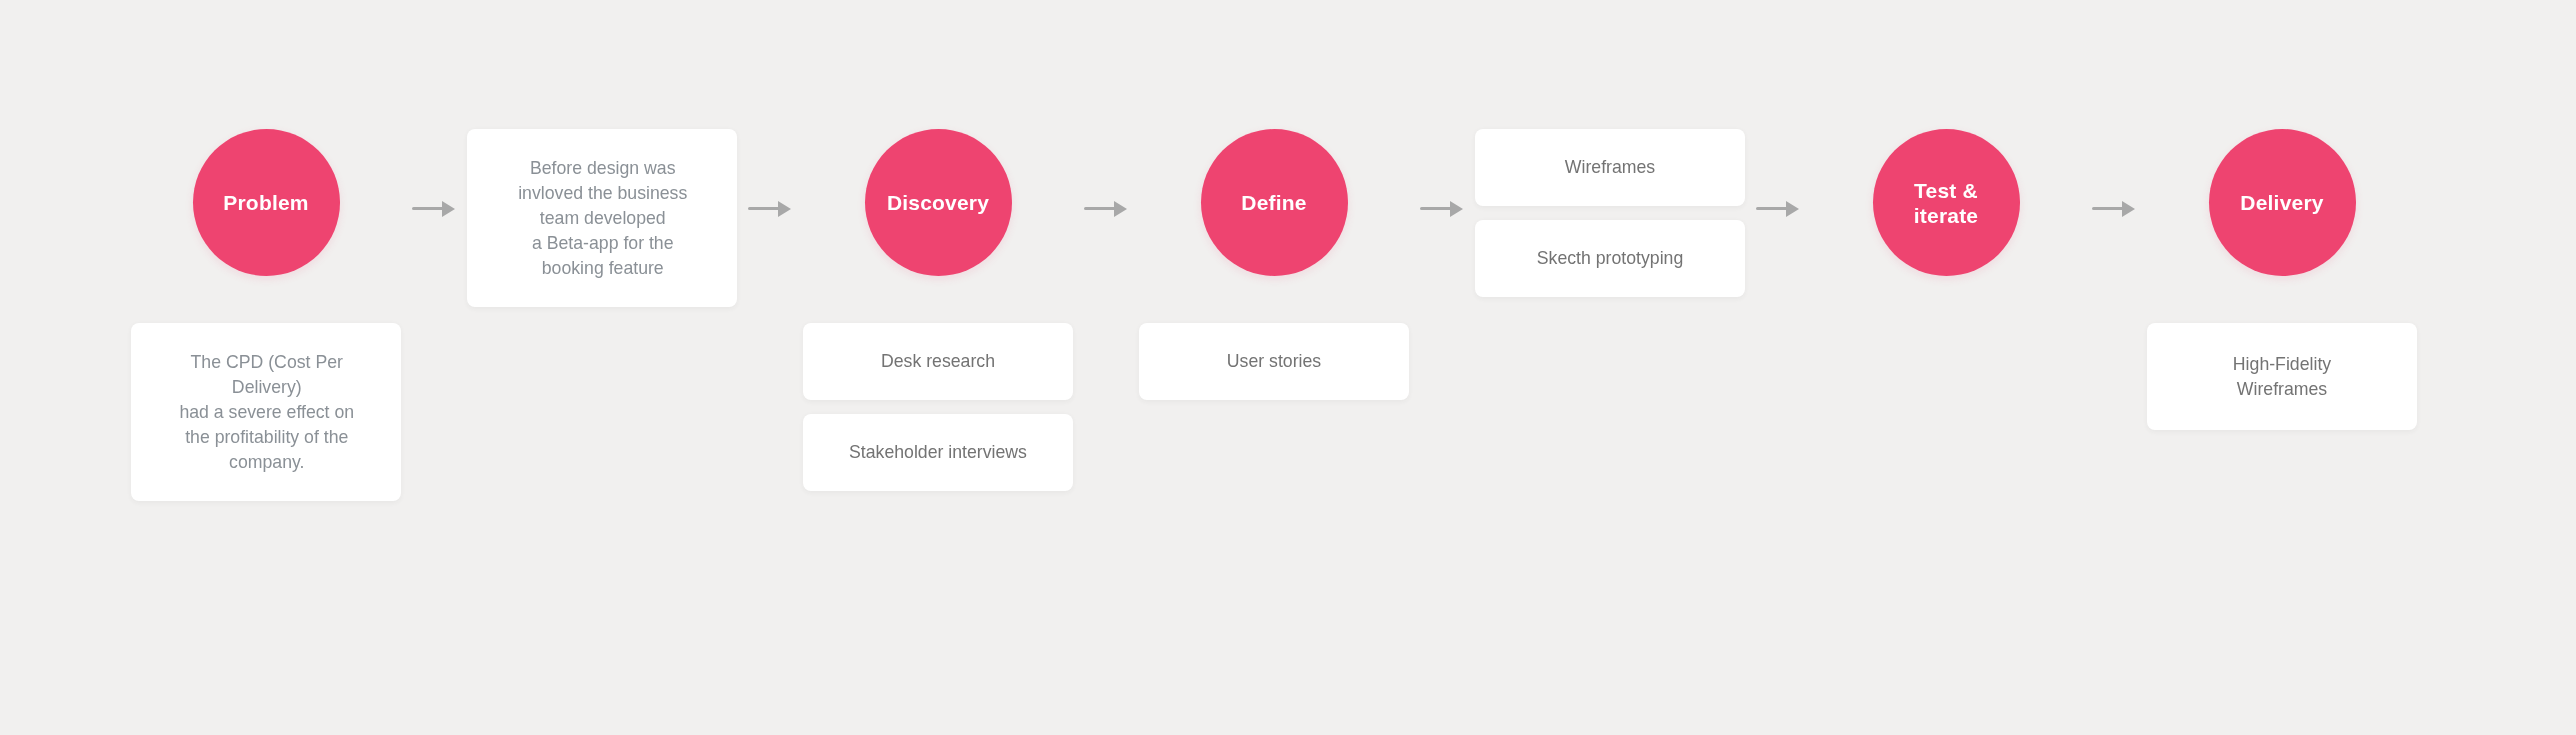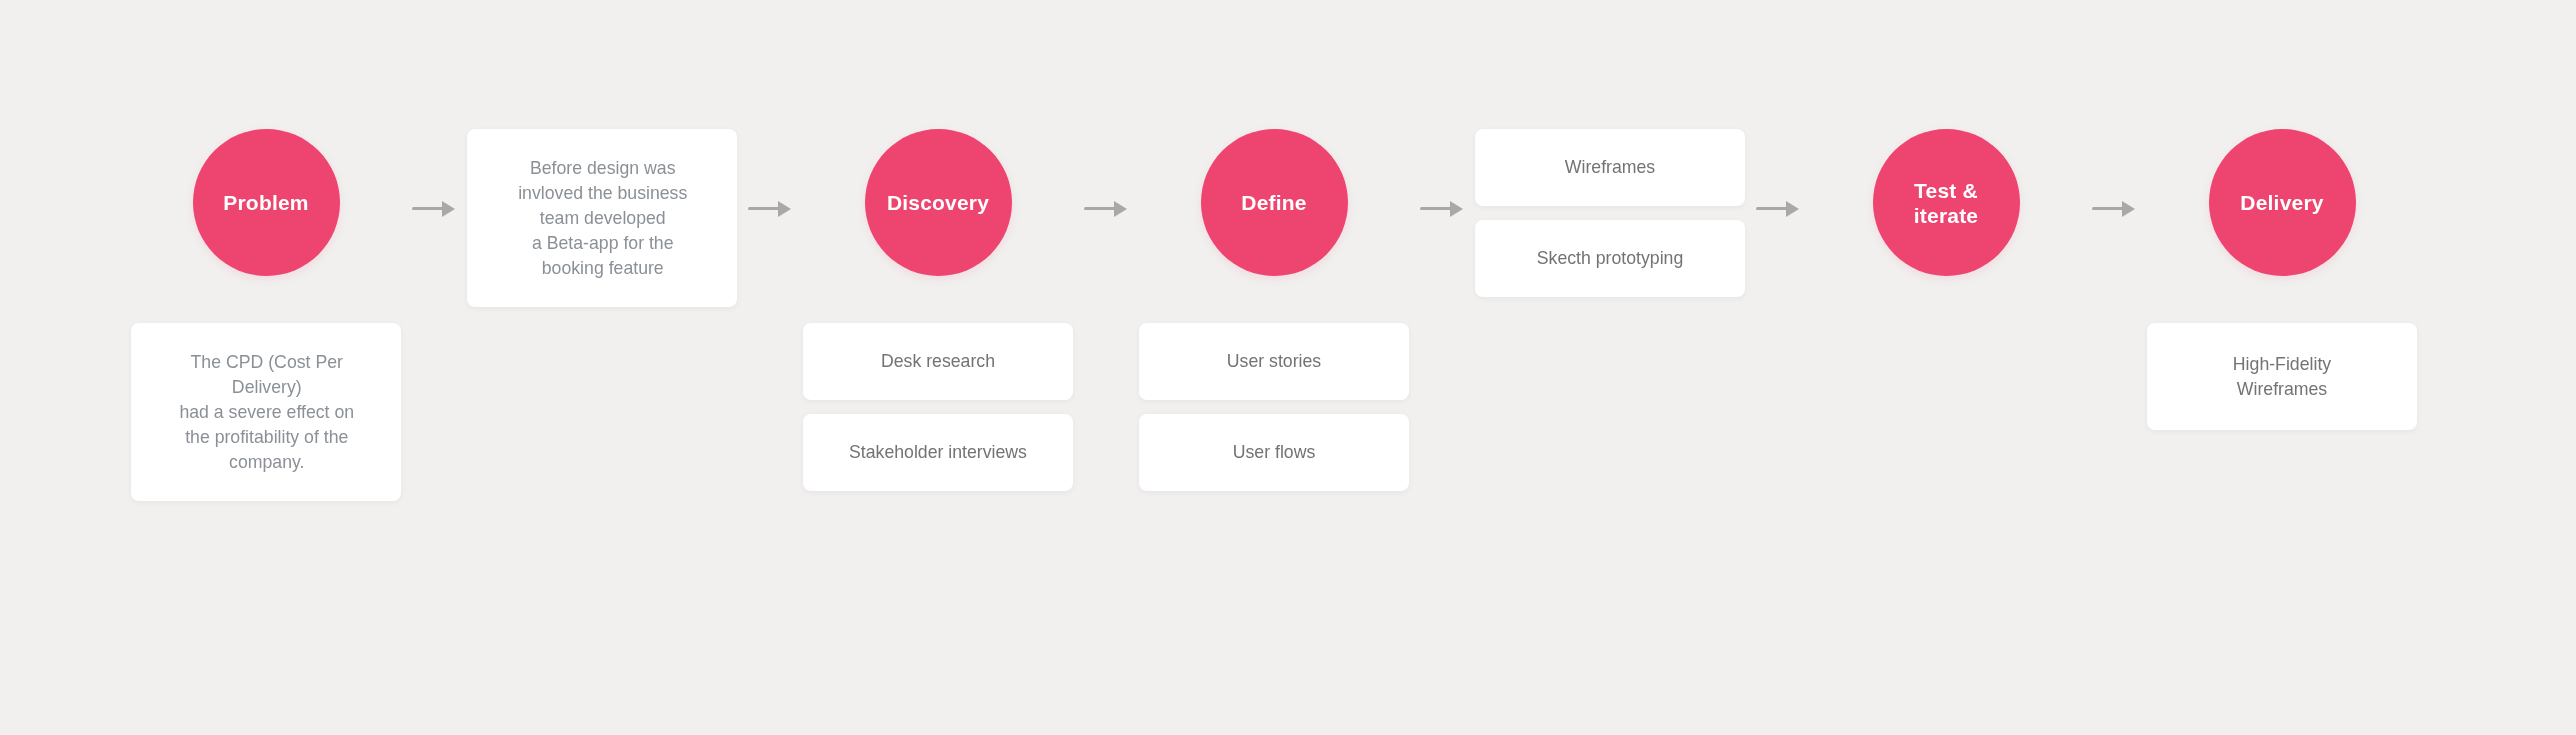--- a/index.html
+++ b/index.html
@@ -149,21 +149,20 @@
       <span class="arrow-head"></span>
     </div>
   </div>
 
   <div class="column">
     <div class="circle">
       <span class="circle-label">Define</span>
     </div>
     <div class="cards">
       <div class="card item">User stories</div>
-      <div class="card item">User flows</div>
     </div>
     <div class="arrow">
       <span class="arrow-line"></span>
       <span class="arrow-head"></span>
     </div>
   </div>
 
   <div class="column">
     <div class="cards">
       <div class="card item">Wireframes</div>

